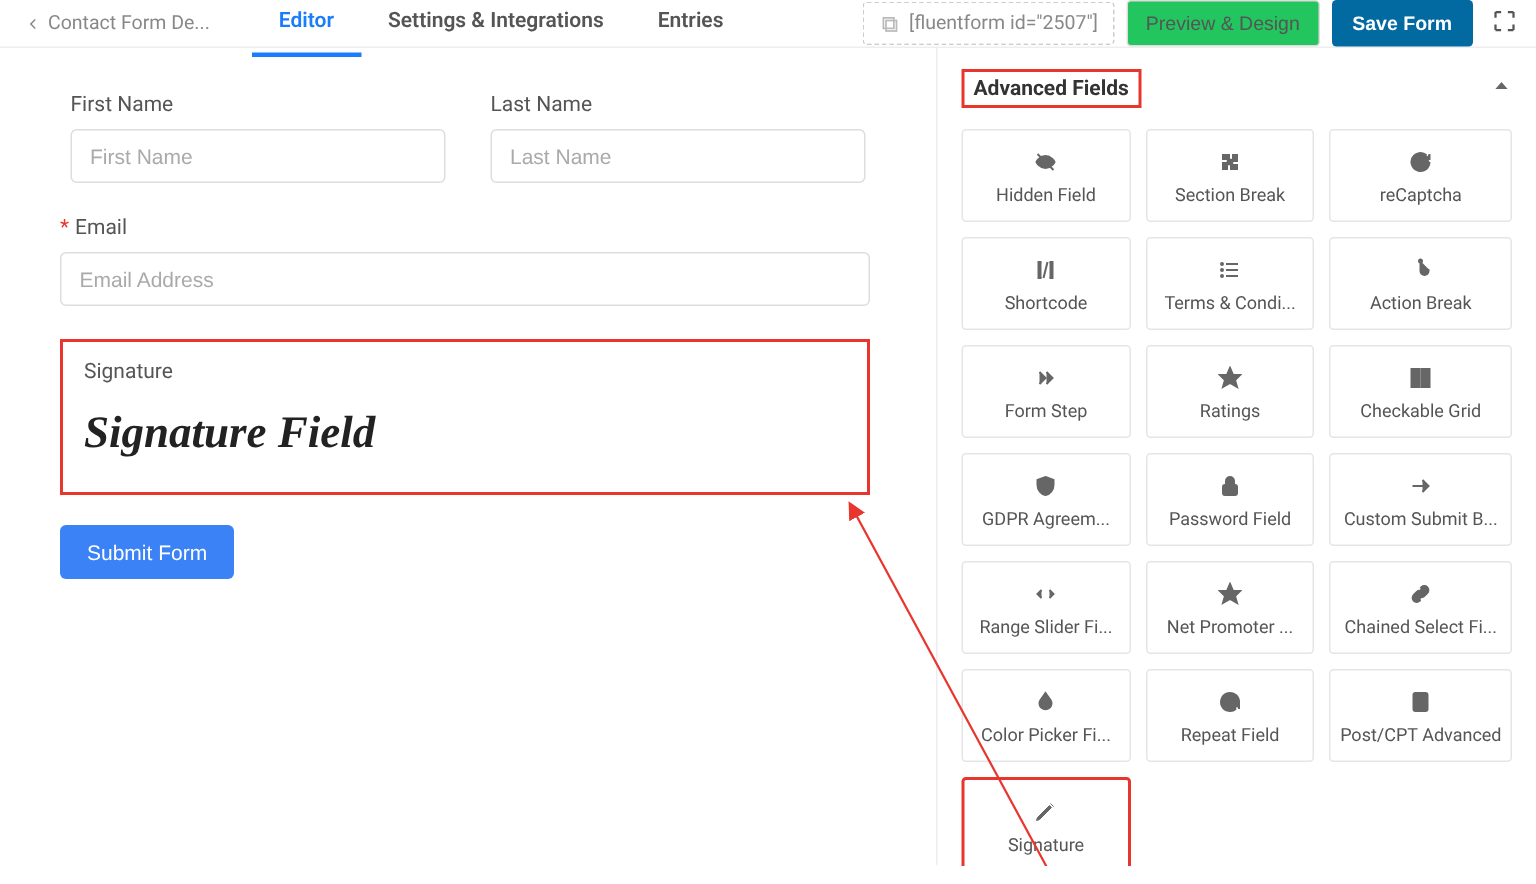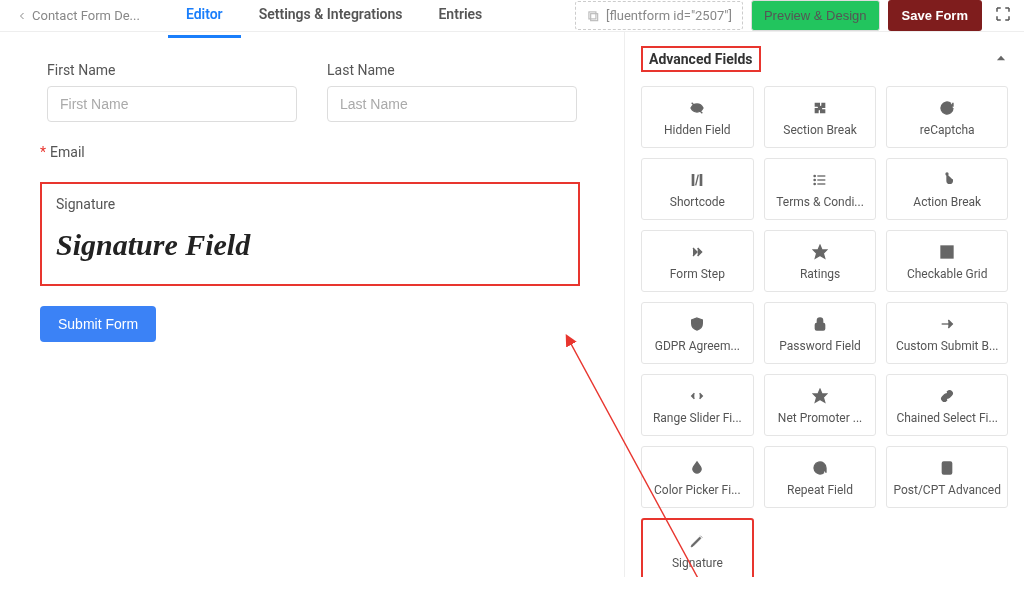--- a/index.html
+++ b/index.html
@@ -69,21 +69,21 @@
     .btn-outline {
       border: 1px solid #ddd;
       background: #22c55e;
       padding: 7px 12px;
       border-radius: 3px;
       font-size: 13px;
       color: #555;
       cursor: pointer;
     }
     .btn-primary {
-      background: #7f1d1d;
+      background: #0369a1;
       color: #fff;
       border: none;
       padding: 8px 14px;
       border-radius: 3px;
       font-size: 13px;
       font-weight: 600;
       cursor: pointer;
     }
     .expand-icon {
       padding: 4px;
@@ -260,20 +260,21 @@
         <input class="text-input" placeholder="First Name" style="">
       </div>
       <div class="field-group half">
         <label class="field-label">Last Name</label>
         <input class="text-input" placeholder="Last Name" style="">
       </div>
     </div>
 
     <div class="field-group" style="margin-bottom:22px; max-width:540px;">
       <label class="field-label"><span class="req-star">*</span><span>Email</span></label>
+      <input class="text-input" placeholder="Email Address" style="">
     </div>
 
     <div class="signature-block">
       <div class="signature-label">Signature</div>
       <div class="signature-value">Signature Field</div>
     </div>
 
     <button class="submit-btn">Submit Form</button>
 
     <svg class="annotation-arrow" width="160" height="260" viewBox="0 0 160 260">

